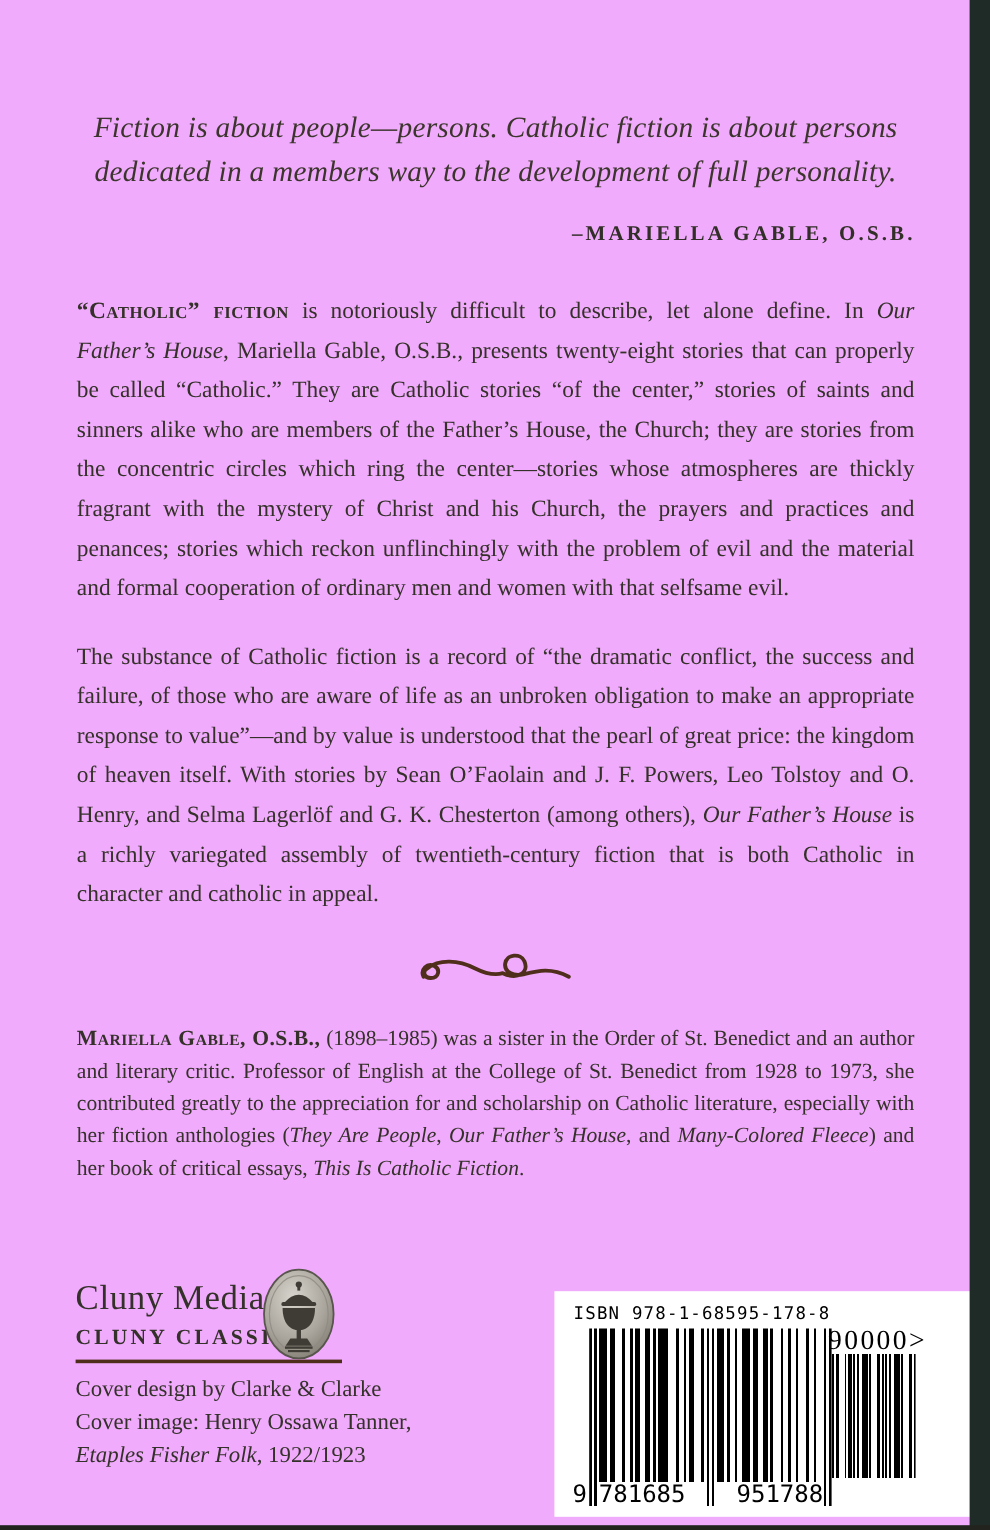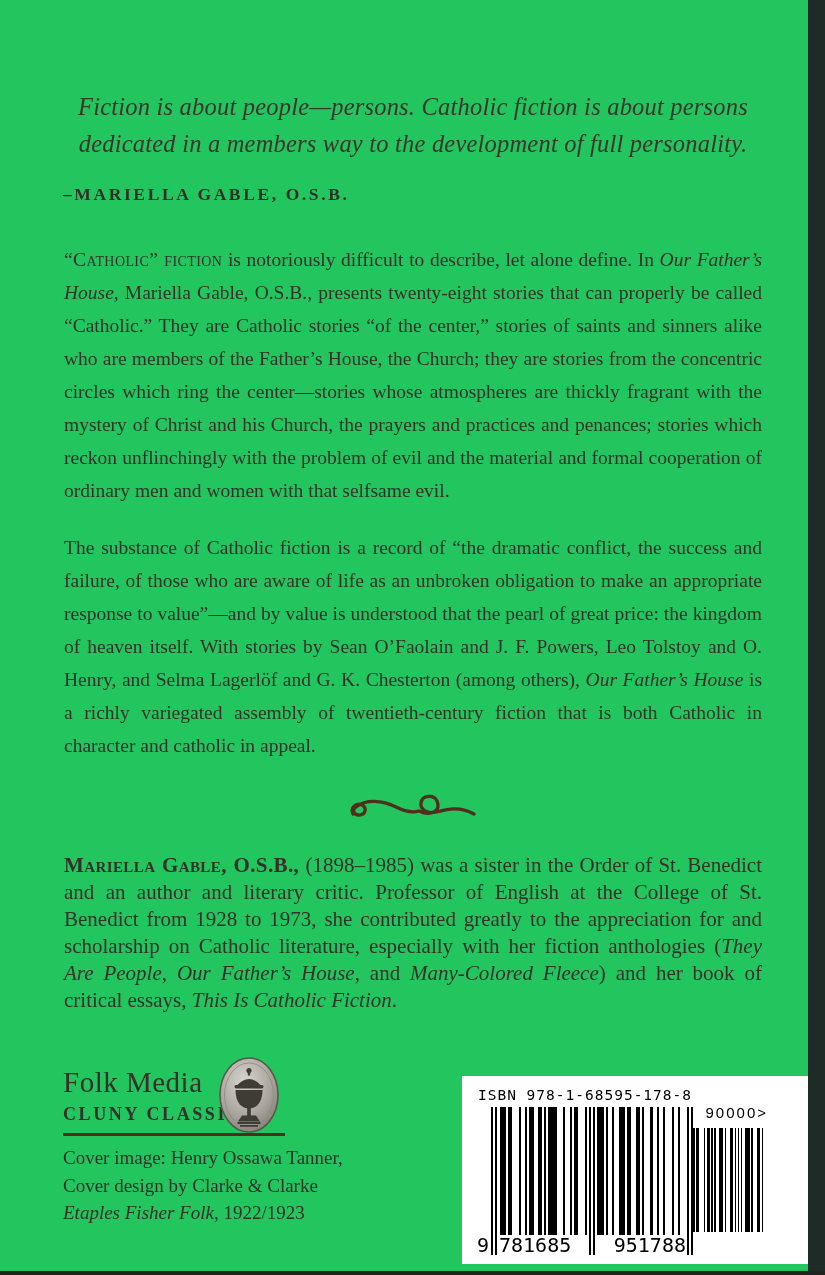--- a/index.html
+++ b/index.html
@@ -1,55 +1,55 @@
 <!DOCTYPE html>
 <html><head>
 <meta charset="utf-8">
 <style>
   * { margin: 0; padding: 0; box-sizing: border-box; }
   html, body { background: #8a8178; }
   .page {
     position: relative;
     width: 825px; height: 1275px;
-    background: #22c55e;
+    background: #f0abfc;
     overflow: hidden;
     font-family: "Liberation Serif", serif;
     color: #35312a;
   }
   
   .edge-right  { position: absolute; top: 0; right: 0; width: 17px; height: 100%; background: #1f2b27; }
   .edge-bottom { position: absolute; bottom: 0; left: 0; width: 100%; height: 4px; background: #22231f; }
 
   
   .quote-block { position: absolute; top: 88px; left: 63px; width: 700px; text-align: center; }
   .quote-line {
     font-style: italic; font-size: 24.5px; line-height: 37px;
     color: #3c352d; letter-spacing: 0.2px;
   }
   .quote-attribution {
-    margin-top: 22px; text-align: left;
+    margin-top: 22px; text-align: right;
     font-size: 17.5px; font-weight: bold; letter-spacing: 2.6px;
     color: #322e28;
   }
 
   
   .main-col { position: absolute; top: 243px; left: 64px; width: 698px; }
   .body-para {
     font-size: 19.5px; line-height: 33px; text-align: justify;
     color: #35312a; margin-bottom: 24px;
   }
   .body-para:last-of-type { margin-bottom: 0; }
-  .seg-sc  { font-variant: small-caps; font-weight: normal; letter-spacing: 0.4px; }
+  .seg-sc  { font-variant: small-caps; font-weight: bold; letter-spacing: 0.4px; }
   .seg-scb { font-variant: small-caps; font-weight: bold; letter-spacing: 0.4px; }
   .seg-i   { font-style: italic; }
 
   .flourish-wrap { margin: 22px auto 20px auto; width: 132px; height: 46px; }
 
   .bio-para {
-    font-size: 21px; line-height: 27px; text-align: justify; color: #35312a;
+    font-size: 18px; line-height: 27px; text-align: justify; color: #35312a;
   }
 
   
   .publisher-name {
     position: absolute; top: 1066px; left: 63px;
     font-size: 29px; color: #34302a; letter-spacing: 0.5px;
   }
   .publisher-imprint {
     position: absolute; top: 1104px; left: 63px;
     font-size: 18px; font-weight: bold; letter-spacing: 2.6px; color: #34302a;
@@ -72,21 +72,21 @@
     color: #000;
   }
   .ean13-wrap { position: absolute; top: 31px; left: 16px; width: 215px; height: 150px; }
   .ean13-wrap svg { position: absolute; top: 0; left: 13px; width: 202px; height: 148px; }
   .ean-digits { position: absolute; top: 126px; height: 24px; font-family: "DejaVu Sans Mono", monospace; font-size: 20px; color: #000; }
   .ean-digit-first  { left: -1px; width: 13px; text-align: left; }
   .ean-digit-group1 { left: 21px;  width: 89px; text-align: left; }
   .ean-digit-group2 { left: 119px; width: 89px; text-align: right; }
   .addon-label {
     position: absolute; top: 28px; left: 228px; width: 78px; text-align: right;
-    font-family: Liberation Sans, sans-serif; font-size: 15px; letter-spacing: 2px; color: #000;
+    font-family: Liberation Serif, serif; font-size: 23px; letter-spacing: 2px; color: #000;
   }
   .addon-wrap { position: absolute; top: 52px; left: 230px; width: 71px; height: 104px; }
   .addon-wrap svg { width: 100%; height: 100%; }
 </style>
 </head>
 <body>
 
 <div class="page">
 
   <div class="quote-block">
@@ -101,21 +101,21 @@
 
     <div class="flourish-wrap">
       <svg viewBox="0 0 260 92" width="132" height="46" fill="none">
         <path d="M10 56 C4 44 16 32 28 38 C38 43 36 58 22 58 C10 58 8 46 16 42 C36 26 68 28 96 42 C112 50 128 54 142 50 C168 62 186 48 178 30 C172 16 148 18 146 34 C144 48 160 56 176 52 C200 46 222 40 252 56" stroke="#4f2e1c" stroke-width="6.5" stroke-linecap="round"></path>
       </svg>
     </div>
 
     <p class="bio-para"><span class="seg-scb">Mariella Gable, O.S.B.,</span><span> (1898–1985) was a sister in the Order of St. Benedict and an author and literary critic. Professor of English at the College of St. Benedict from 1928 to 1973, she contributed greatly to the appreciation for and scholarship on Catholic literature, especially with her fiction anthologies (</span><span class="seg-i">They Are People</span><span>, </span><span class="seg-i">Our Father’s House</span><span>, and </span><span class="seg-i">Many-Colored Fleece</span><span>) and her book of critical essays, </span><span class="seg-i">This Is Catholic Fiction</span><span>.</span></p>
   </div>
 
-  <div class="publisher-name">Folk Media</div>
+  <div class="publisher-name">Cluny Media</div>
   <div class="publisher-imprint">CLUNY CLASSICS</div>
 
   <div class="publisher-medallion">
     <svg viewBox="0 0 62 78" width="62" height="78">
       <defs>
         <radialGradient id="medgrad" cx="0.42" cy="0.32" r="0.85">
           <stop offset="0%" stop-color="#d8d5ce"></stop>
           <stop offset="55%" stop-color="#a9a59c"></stop>
           <stop offset="100%" stop-color="#716d63"></stop>
         </radialGradient>
@@ -131,22 +131,22 @@
         <rect x="29.2" y="52" width="3.6" height="8"></rect>
         <path d="M24 59.5 L38 59.5 L42 65.5 L20 65.5 Z"></path>
         <rect x="19.5" y="66" width="23" height="2"></rect>
         <rect x="22" y="69" width="18" height="1.8"></rect>
       </g>
     </svg>
   </div>
 
   <div class="credits-rule"></div>
   <div class="credits">
+    <div>Cover design by Clarke &amp; Clarke</div>
     <div>Cover image: Henry Ossawa Tanner,</div>
-    <div>Cover design by Clarke &amp; Clarke</div>
     <div><span class="seg-i">Etaples Fisher Folk</span><span>, 1922/1923</span></div>
   </div>
 
   <div class="barcode-box">
     <div class="isbn-label">ISBN 978-1-68595-178-8</div>
 
     <div class="ean13-wrap">
       <svg id="ean13-svg" viewBox="0 0 95 148" preserveAspectRatio="none" shape-rendering="crispEdges">
           <rect x="0" y="0" width="1" height="148" fill="#000"></rect>
           <rect x="2" y="0" width="1" height="148" fill="#000"></rect>

